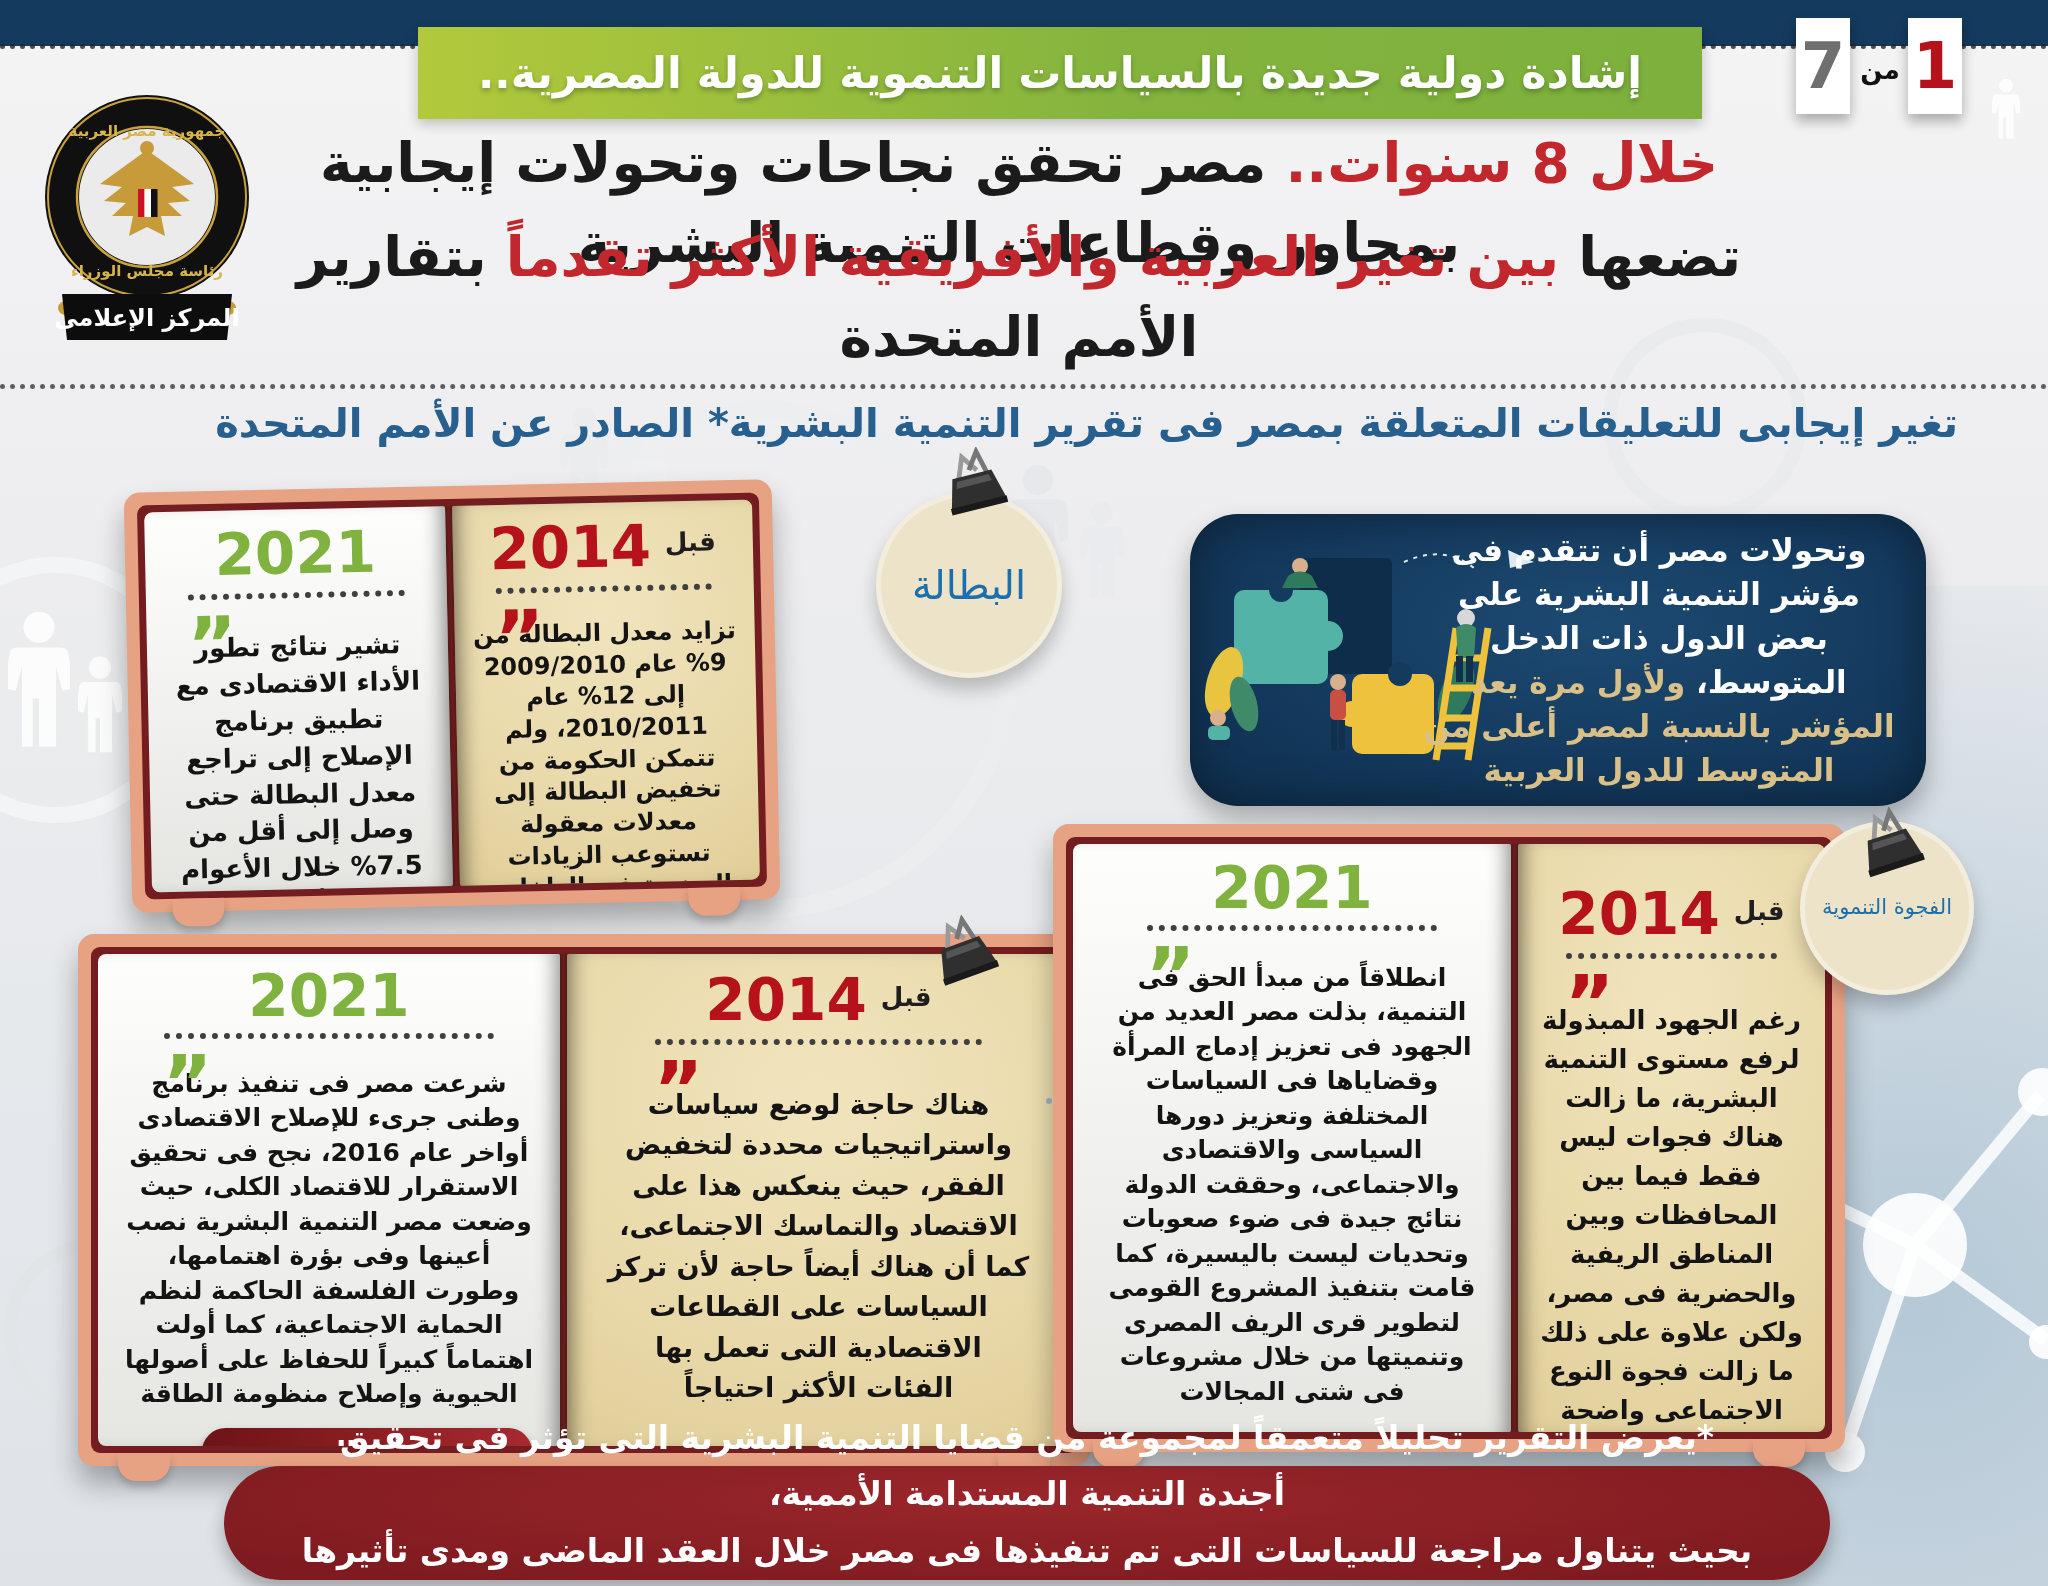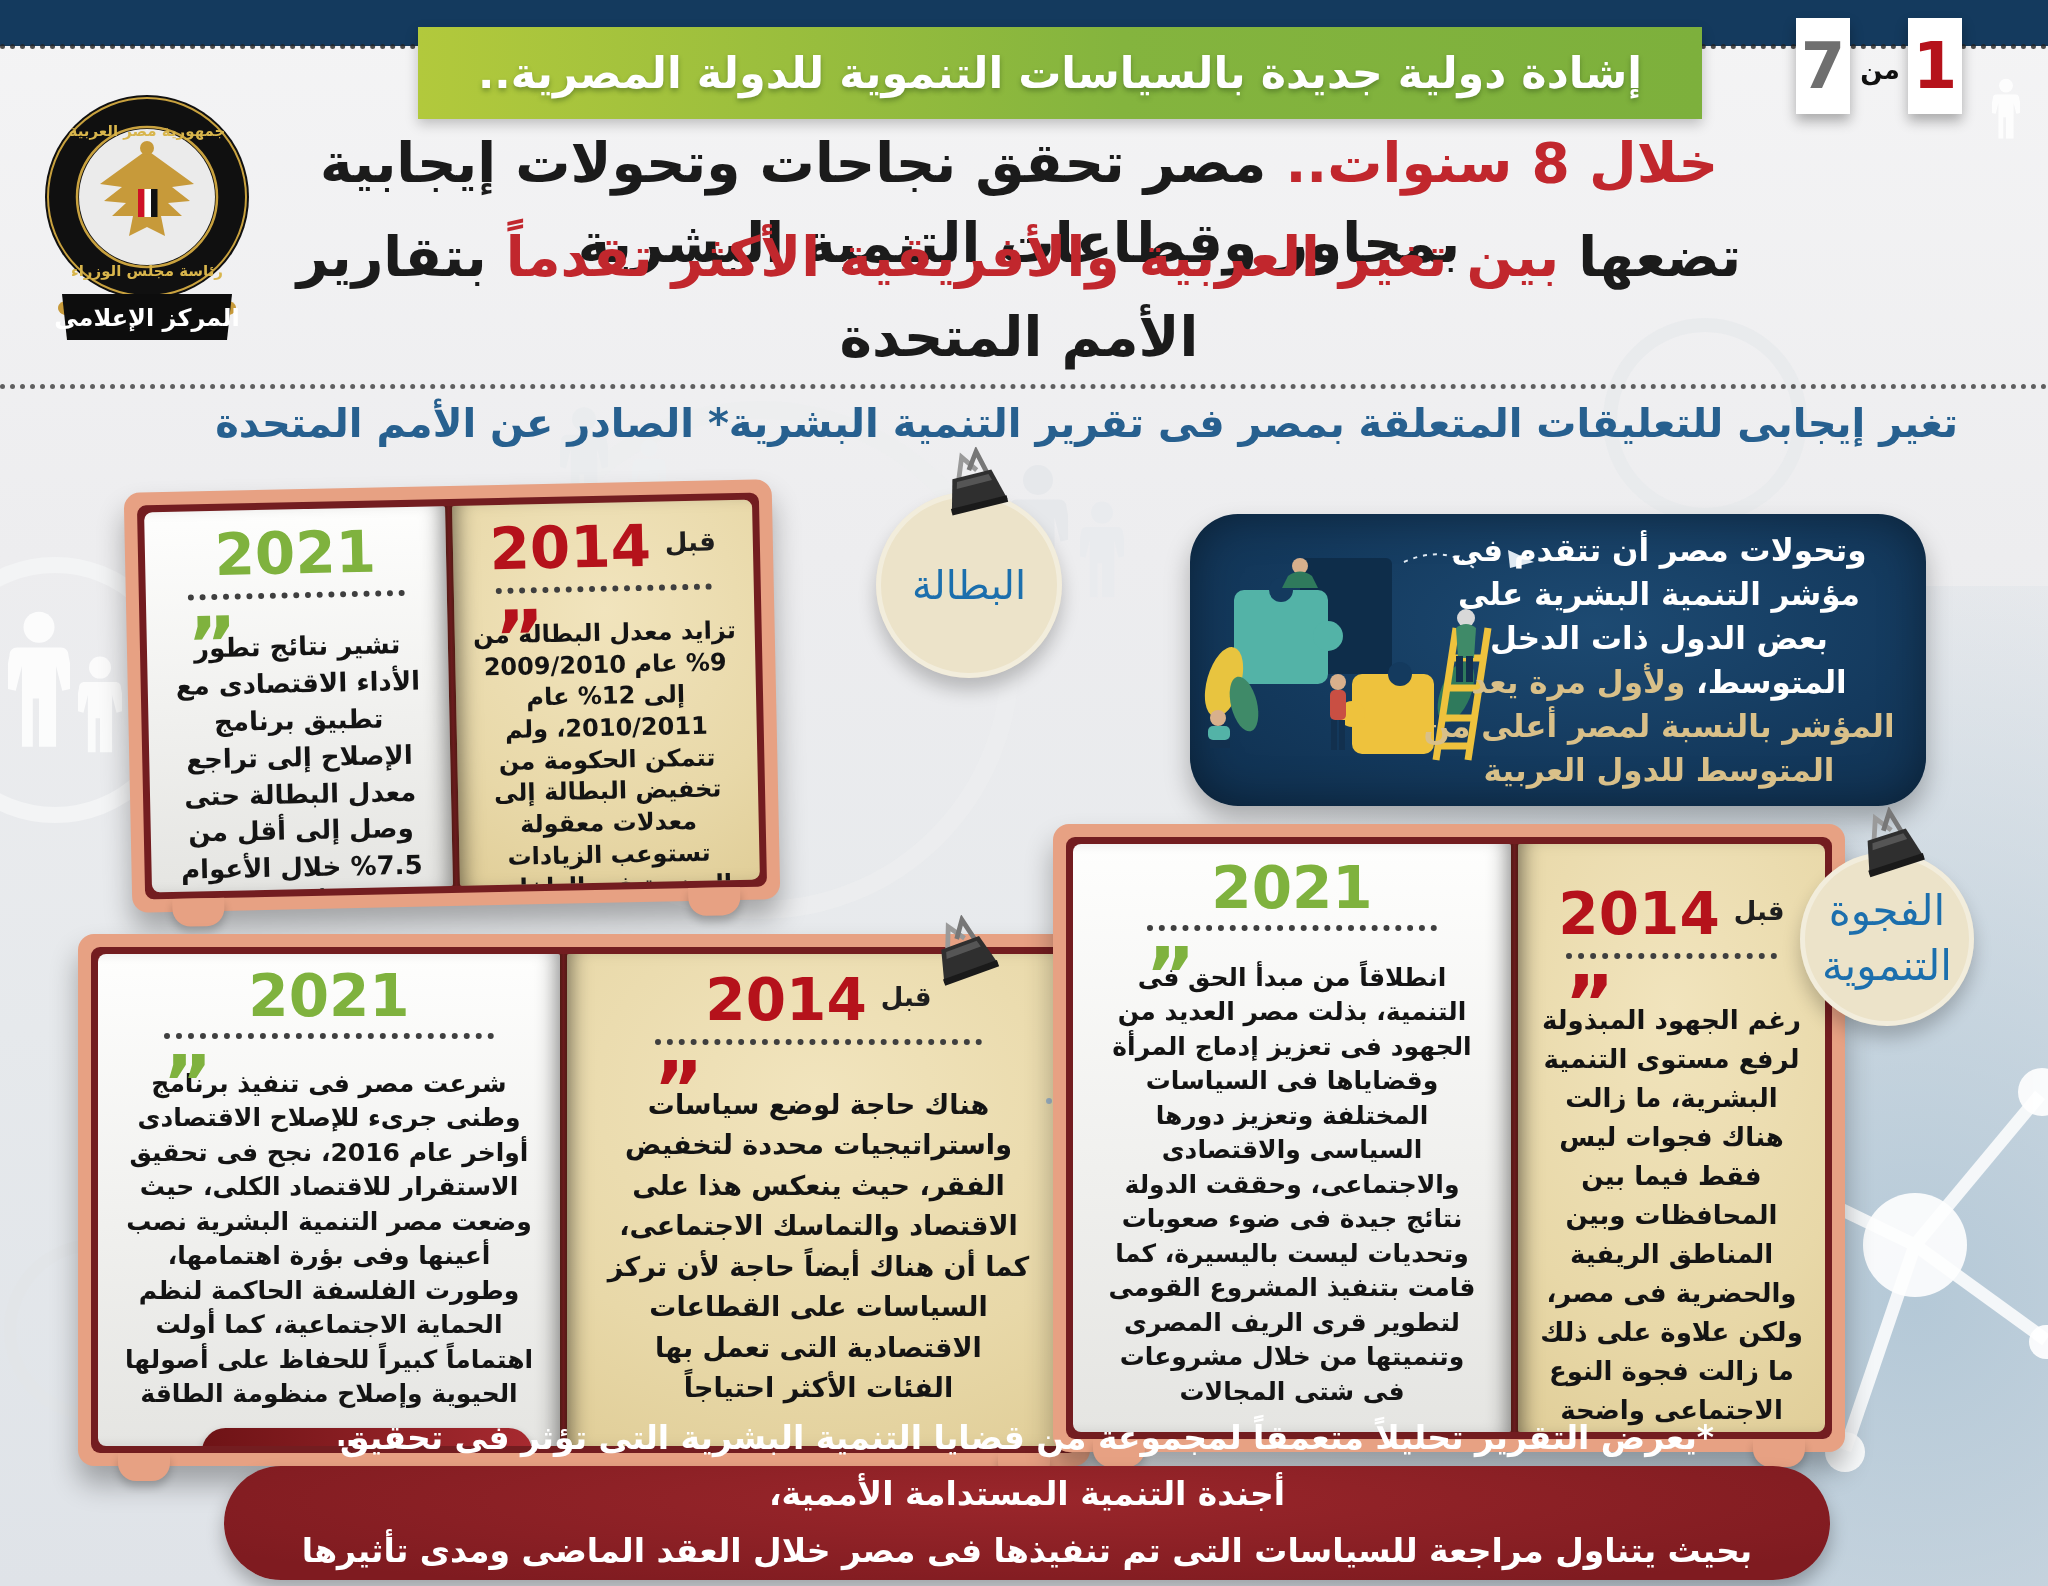--- a/index.html
+++ b/index.html
@@ -320,20 +320,20 @@
           <div class="page-text" style="font-size:26px;line-height:1.5;margin-top:42px">رغم الجهود المبذولة لرفع مستوى التنمية البشرية، ما زالت هناك فجوات ليس فقط فيما بين المحافظات وبين المناطق الريفية والحضرية فى مصر، ولكن علاوة على ذلك ما زالت فجوة النوع الاجتماعى واضحة فيما يتعلق بالفرص المتاحة والمؤشرات</div>
         </div>
       </div>
     </div>
     <div class="foot l"></div>
     <div class="foot r"></div>
   </div>
   <svg class="layer clip" style="left:1848px;top:808px;transform:rotate(-18deg)" viewBox="0 0 90 90">
       <use href="#clipS"></use>
     </svg>
-  <div class="layer label-circle" style="left:1800px;top:852px;width:174px;height:174px;font-size:42px">الفجوة التنموية</div>
+  <div class="layer label-circle" style="left:1800px;top:821px;width:174px;height:174px;font-size:21px">الفجوة التنموية</div>
 
   <div class="layer footerbox">
     <div class="footer-line">*يعرض التقرير تحليلاً متعمقاً لمجموعة من قضايا التنمية البشرية التى تؤثر فى تحقيق أجندة التنمية المستدامة الأممية،</div>
     <div class="footer-line">بحيث يتناول مراجعة للسياسات التى تم تنفيذها فى مصر خلال العقد الماضى ومدى تأثيرها فى حياة المواطن المصرى</div>
   </div>
 
 </div>
 
 </body></html>

